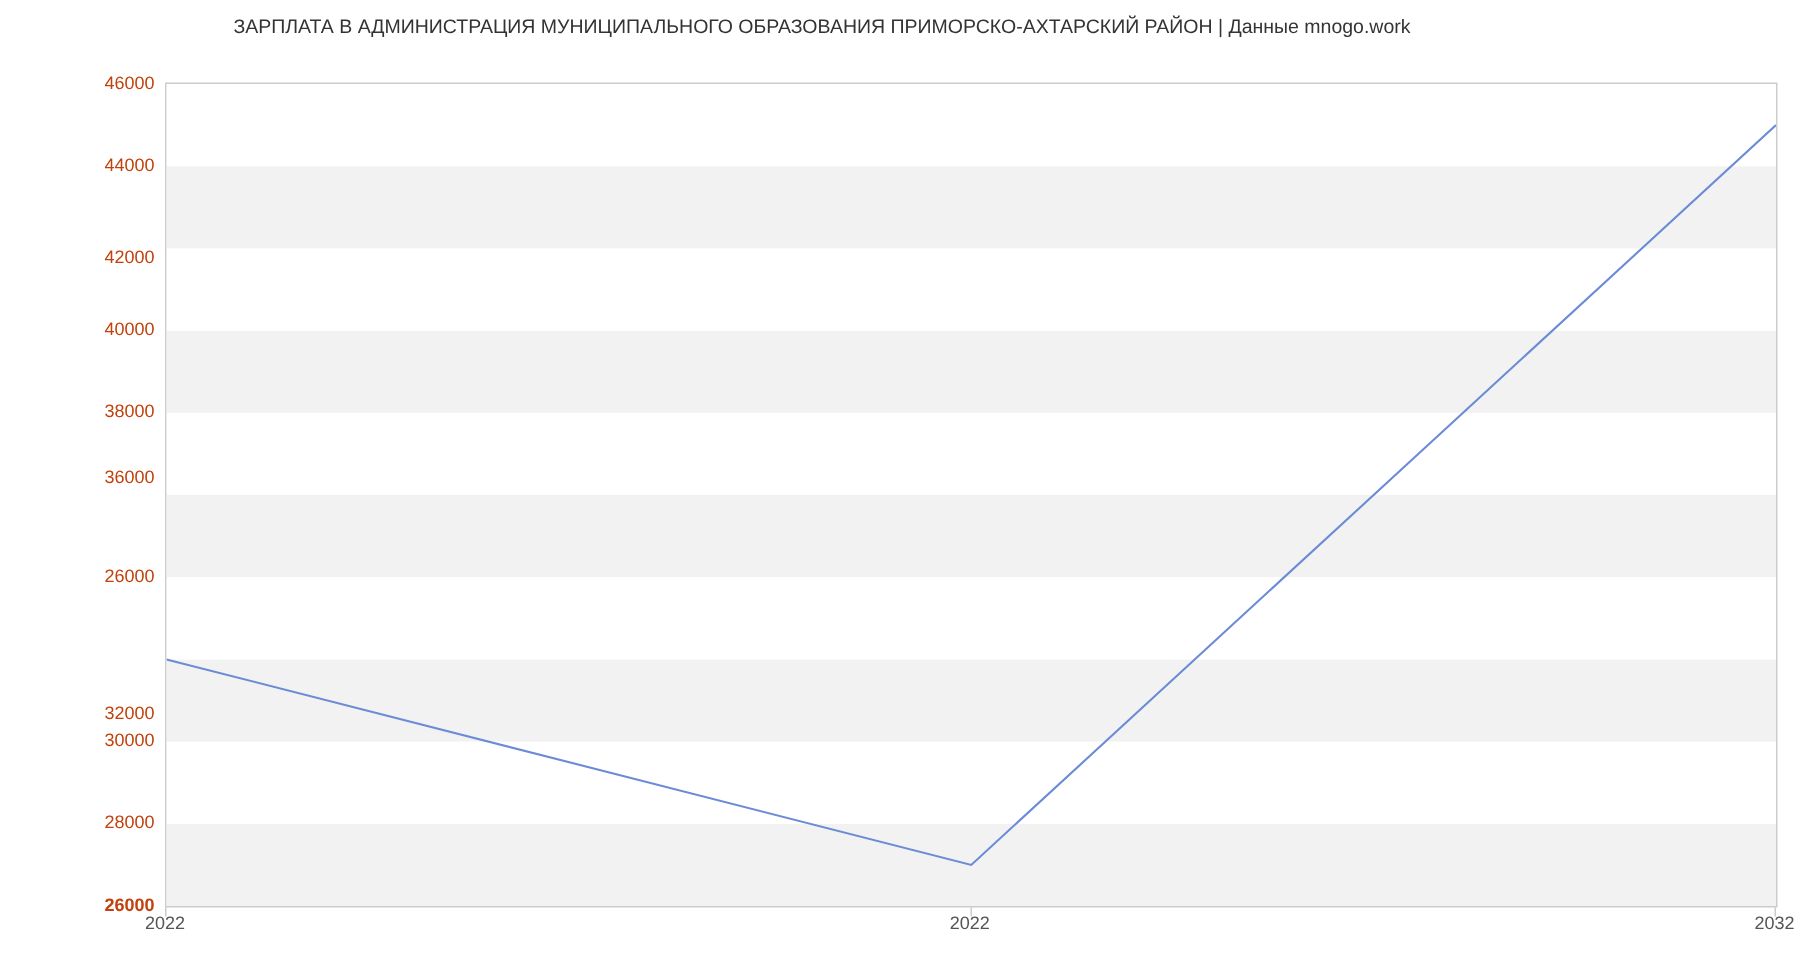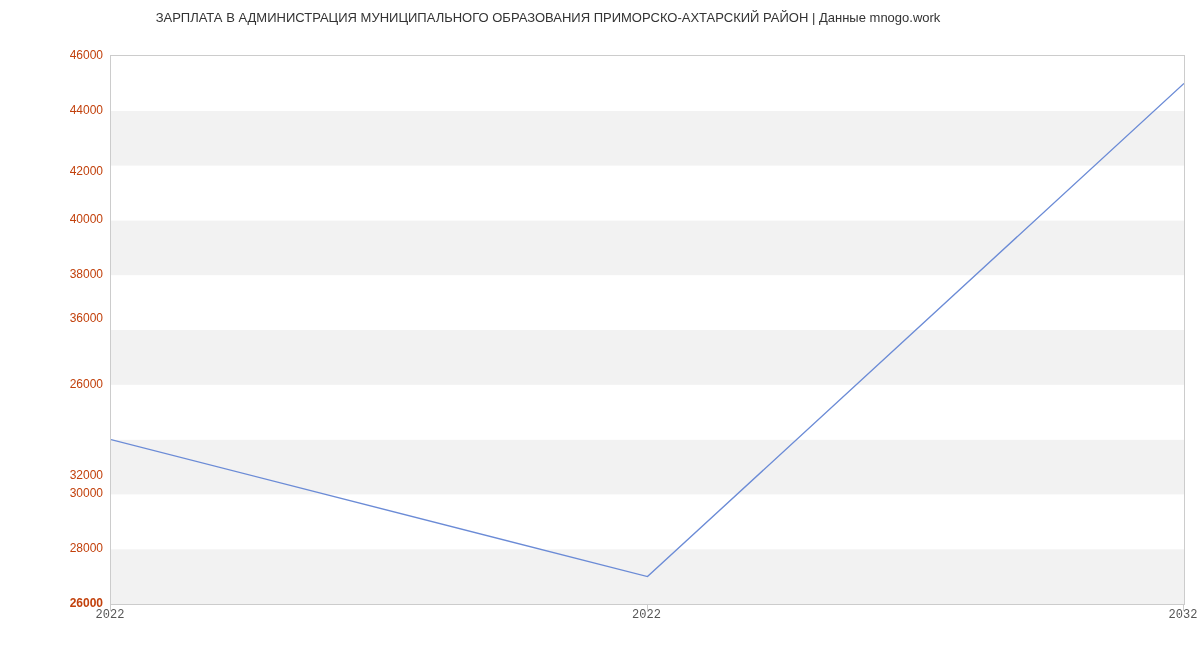--- a/index.html
+++ b/index.html
@@ -43,21 +43,20 @@
     font-size: 12px;
     color: #c2410c;
     transform: translateY(-50%);
   }
   .xtick {
     position: absolute;
     top: 608px;
     font-size: 12px;
     color: #555555;
     transform: translateX(-50%);
-    font-family: Liberation Mono, monospace;
   }
   .xtick-line {
     position: absolute;
     top: 605px;
     width: 1px;
     height: 6px;
     background: #cccccc;
   }
   svg.grid, svg.series {
     position: absolute;

